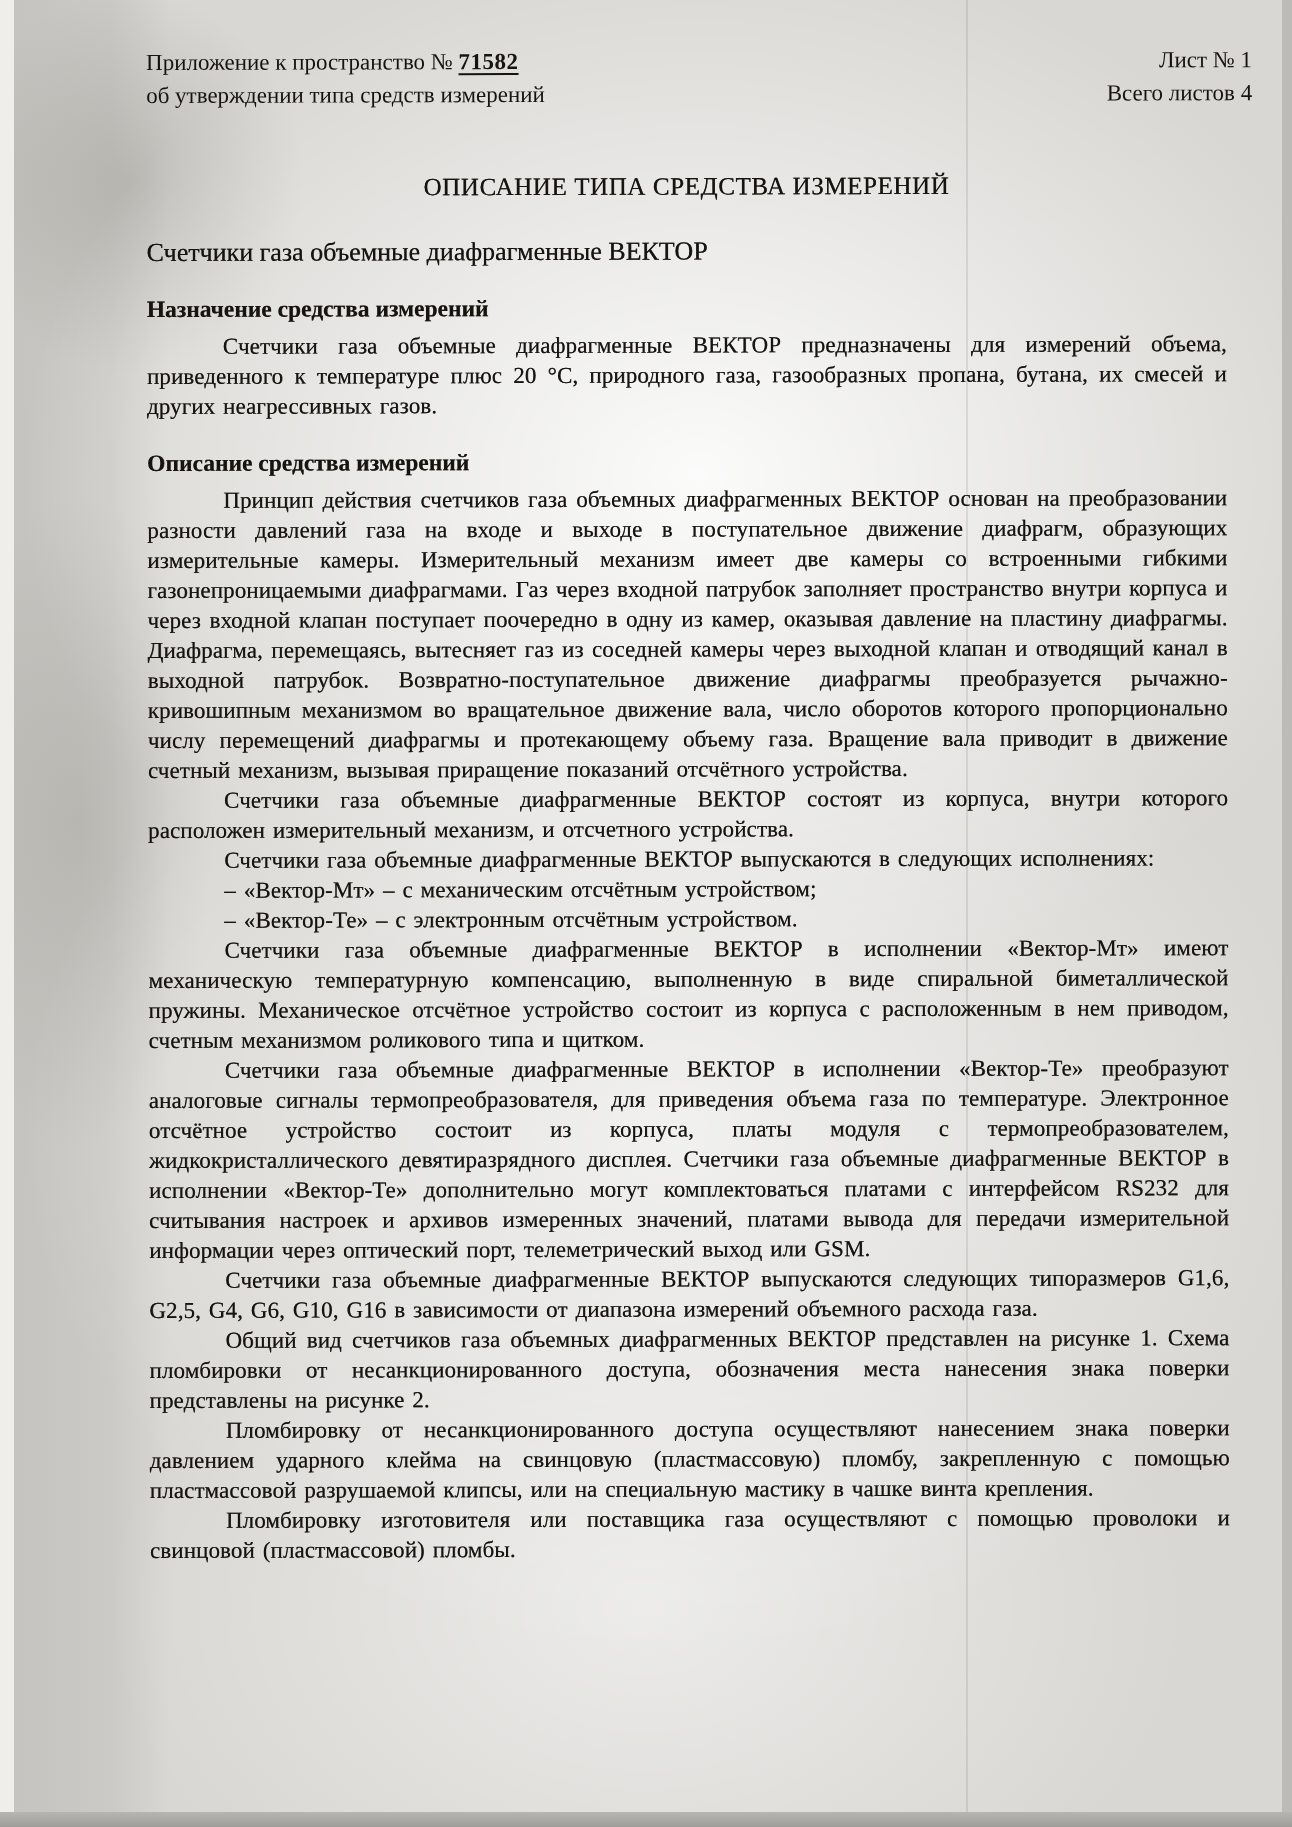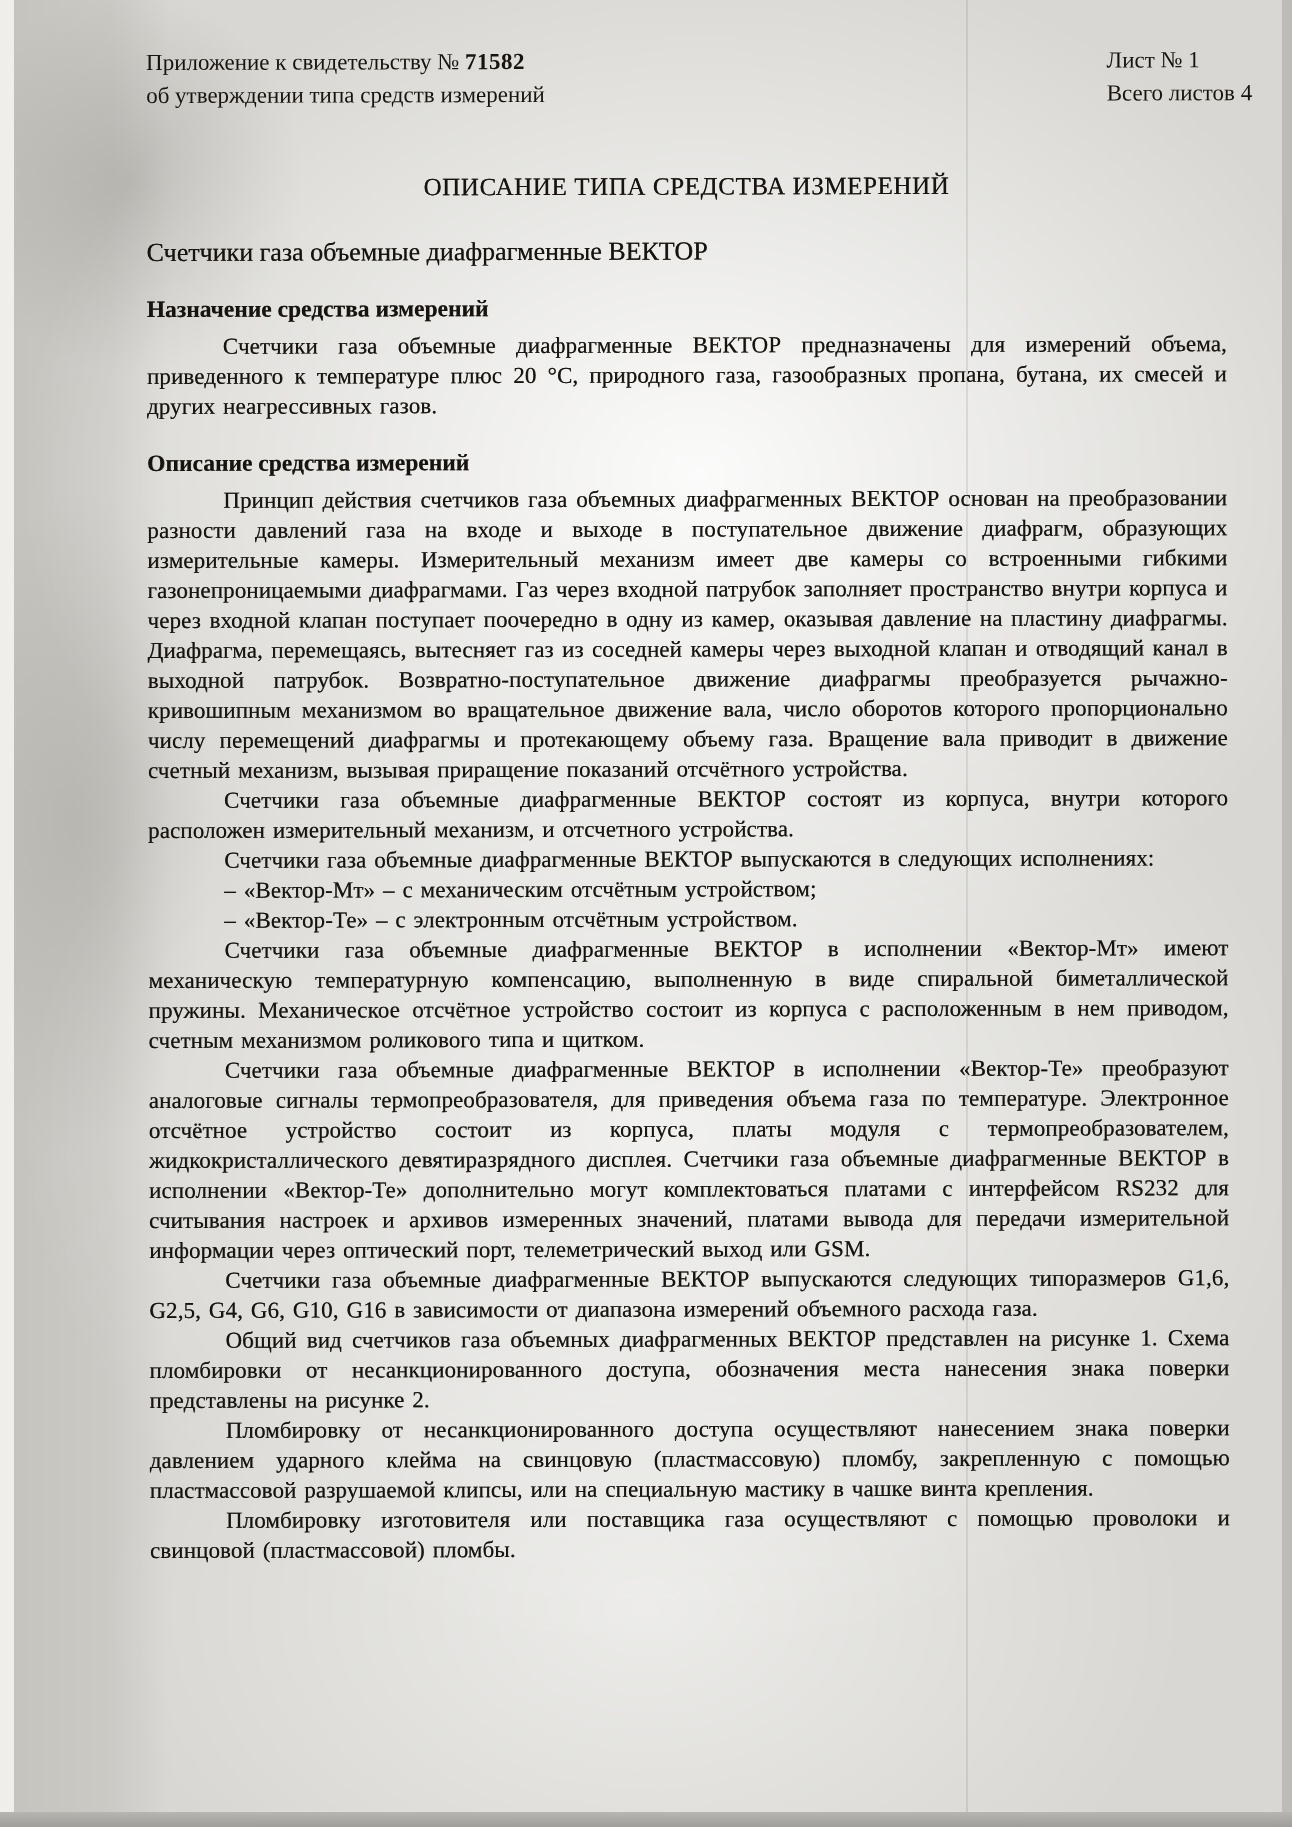--- a/index.html
+++ b/index.html
@@ -56,23 +56,24 @@
     display: flex;
     justify-content: space-between;
     align-items: flex-start;
     width: 1106px; 
   }
   .doc-header .left p, .doc-header .right p {
     margin: 0;
     font-size: 23px;
     line-height: 33px;
   }
-  .doc-header .right { text-align: left; }
+  .doc-header .right { text-align: right; }
   .cert-number {
     font-weight: bold;
+    text-decoration: underline;
     text-underline-offset: 4px;
     text-decoration-thickness: 2px;
     letter-spacing: 0.5px;
   }
 
   .doc-title {
     margin-top: 62px;
     text-align: center;
     font-size: 25px;
     letter-spacing: 0.6px;
@@ -112,21 +113,21 @@
 <div class="scan-bg"></div>
 <div class="left-strip"></div>
 <div class="right-edge"></div>
 <div class="crease-line"></div>
 <div class="bottom-bar"></div>
 
 <div class="content">
 
   <div class="doc-header">
     <div class="left">
-      <p><span>Приложение к свидетельству № </span><span class="cert-number">71582</span></p>
+      <p><span>Приложение к пространство № </span><span class="cert-number">71582</span></p>
       <p>об утверждении типа средств измерений</p>
     </div>
     <div class="right">
       <p>Лист № 1</p>
       <p>Всего листов 4</p>
     </div>
   </div>
 
   <div class="doc-title">ОПИСАНИЕ ТИПА СРЕДСТВА ИЗМЕРЕНИЙ</div>
 

